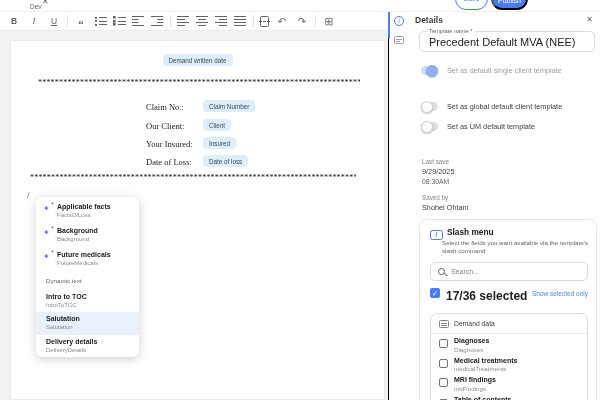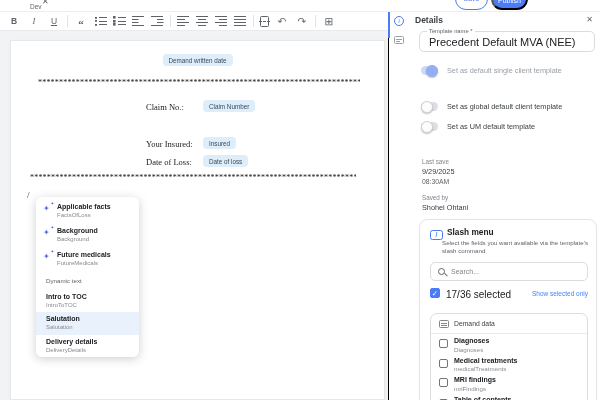--- a/index.html
+++ b/index.html
@@ -87,21 +87,21 @@
   .card-title { position: absolute; left: 27px; top: 7px; font-size: 8.3px; font-weight: bold; color: #202124; }
   .card-desc { position: absolute; left: 22px; top: 19px; width: 150px; font-size: 6.2px; line-height: 8.2px; color: #5f6368; }
   .search-box { position: absolute; left: 10px; top: 42px; width: 158px; height: 19px; border: 1px solid #dadce0; border-radius: 5px; }
   .mag { position: absolute; left: 7px; top: 5px; width: 9px; height: 9px; }
   .mag::before { content: ""; position: absolute; left: 0; top: 0; width: 5px; height: 5px; border: 1px solid #5f6368; border-radius: 50%; }
   .mag::after { content: ""; position: absolute; left: 5.5px; top: 6px; width: 3.5px; height: 1px; background: #5f6368; transform: rotate(45deg); }
   .search-box input { position: absolute; left: 20px; top: 0; width: 130px; height: 17px; border: none; outline: none; background: transparent; font-family: "Liberation Sans", sans-serif; font-size: 7px; color: #202124; }
   .search-box input::placeholder { color: #80868b; }
   .cb { position: absolute; width: 10px; height: 10px; border: 1px solid #70757a; border-radius: 2px; background: #fff; }
   .cb.checked { background: #4b7bf5; border-color: #4b7bf5; color: #fff; font-size: 7.5px; line-height: 9px; text-align: center; }
-  .sel-label { position: absolute; left: 26px; top: 69px; font-size: 10px; font-weight: normal; color: #202124; }
+  .sel-label { position: absolute; left: 26px; top: 69px; font-size: 12px; font-weight: bold; color: #202124; }
   .sel-link { position: absolute; right: 8px; top: 70px; font-size: 6.5px; color: #4285f4; }
   .dd-box { position: absolute; left: 10px; top: 93px; width: 158px; height: 145px; border: 1px solid #dadce0; border-radius: 7px; }
   .dd-ic { position: absolute; left: 8px; top: 6px; width: 10px; height: 8px; border: 1px solid #80868b; border-radius: 1.5px; background-image: linear-gradient(#80868b,#80868b),linear-gradient(#80868b,#80868b); background-size: 6px 1px,6px 1px; background-position: 1px 2px,1px 4px; background-repeat: no-repeat; }
   .dd-title { position: absolute; left: 23px; top: 6px; font-size: 6.8px; color: #3c4043; }
   .dd-div { position: absolute; left: 0; right: 0; top: 19px; border-top: 1px solid #e8eaed; }
   .dd-item { position: absolute; left: 0; width: 100%; height: 19px; }
   .dd-item .cb { left: 8px; top: 2px; width: 9px; height: 9px; }
   .dd-item .dl { position: absolute; left: 23px; top: 0; font-size: 7px; font-weight: bold; color: #202124; white-space: nowrap; }
   .dd-item .dc { position: absolute; left: 23px; top: 8.5px; font-size: 6.2px; color: #868b90; white-space: nowrap; }
 </style>
@@ -142,20 +142,24 @@
 
   <div class="canvas">
     <div class="page">
       <span class="chip date-chip">Demand written date</span>
       <div class="asterisks sep1">****************************************************************************************************</div>
 
       <div class="doc-row" style="top:59px">
         <span class="lbl">Claim No.:</span>
         <span class="chip">Claim Number</span>
       </div>
+      <div class="doc-row" style="top:78px">
+        <span class="lbl">Our Client:</span>
+        <span class="chip">Client</span>
+      </div>
       <div class="doc-row" style="top:114px">
         <span class="lbl">Date of Loss:</span>
         <span class="chip">Date of loss</span>
       </div>
       <div class="doc-row" style="top:96px">
         <span class="lbl">Your Insured:</span>
         <span class="chip">Insured</span>
       </div>
 
       <div class="asterisks sep2">****************************************************************************************************</div>

